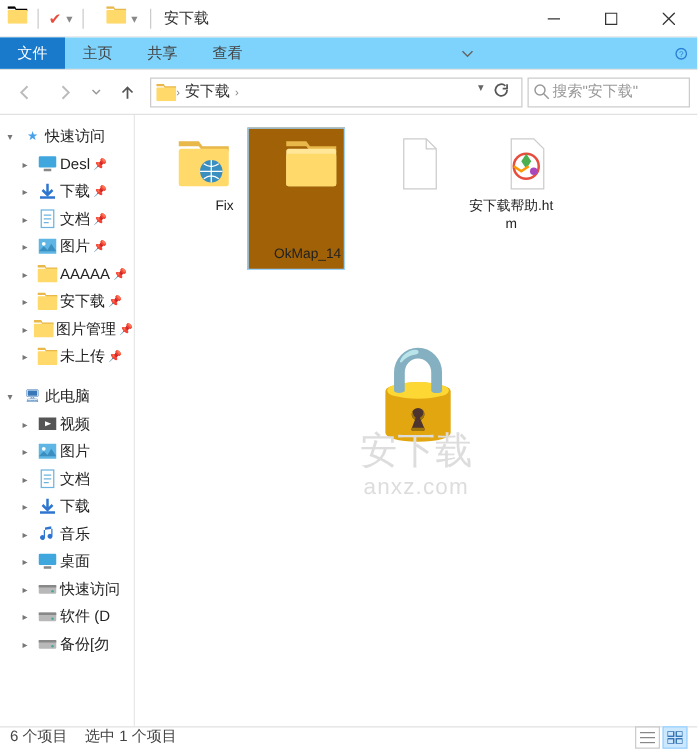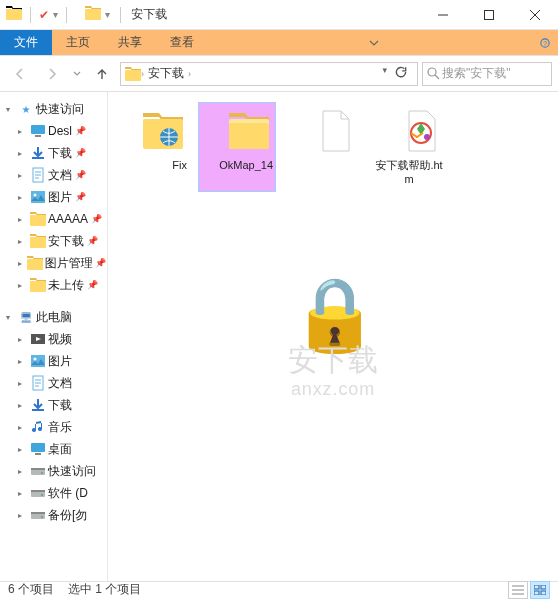--- a/index.html
+++ b/index.html
@@ -10,21 +10,21 @@
 .titlebar .qat { display: flex; align-items: center; gap: 4px; padding: 0 6px; }
 .titlebar .qat .folder-ico { width: 16px; height: 14px; }
 .titlebar .sep { width:1px; height:16px; background:#ccc; margin:0 4px;}
 .titlebar .qat .check { color:#e74c3c; font-size:12px;}
 .titlebar .title-folder { display:flex; align-items:center; gap:6px; padding:0 8px; flex:1;}
 .titlebar .title-folder svg{width:16px;height:14px;}
 .titlebar .wincontrols { display:flex; height:100%; }
 .titlebar .wincontrols .btn { width:46px; display:flex; align-items:center; justify-content:center; color:#333; font-size:14px;}
 
 
-.ribbon { height: 26px; display:flex; align-items:stretch; background:#fdba74; border-bottom:1px solid #e1e1e1;}
+.ribbon { height: 26px; display:flex; align-items:stretch; background:#7dd3fc; border-bottom:1px solid #e1e1e1;}
 .ribbon .tab { padding:4px 14px; font-size:12px; color:#444; display:flex; align-items:center;}
 .ribbon .tab.file { background:#1979ca; color:#fff;}
 .ribbon .expand { margin-left:auto; display:flex; align-items:center; padding:0 8px; color:#666;}
 .ribbon .expand svg{width:10px;height:10px;}
 
 
 .navbar { height:36px; display:flex; align-items:center; padding:4px 6px; gap:4px; border-bottom:1px solid #e1e1e1;}
 .navbar .navbtn { width:28px; height:28px; display:flex; align-items:center; justify-content:center; color:#999; border-radius:2px;}
 .navbar .navbtn.enabled{color:#555;}
 .navbar .addr { flex:1; height:24px; border:1px solid #ccc; display:flex; align-items:center; padding:0 4px; font-size:12px;}
@@ -42,21 +42,21 @@
 .sidebar .node .exp { width:10px; font-size:8px; color:#777;}
 .sidebar .node .pin { color:#888; font-size:9px; margin-left:1px;}
 .sidebar .group { margin-bottom:10px;}
 .sidebar .child{padding-left:18px;}
 .ico{width:16px;height:16px;display:inline-flex;align-items:center;justify-content:center;font-size:10px;}
 
 
 .content { flex:1; position:relative; padding:10px 4px; }
 .items { display:flex; flex-wrap:wrap; gap:6px 8px; align-content:flex-start;}
 .item { width:78px; display:flex; flex-direction:column; align-items:flex-end; padding:4px 2px; font-size:11px; text-align:center; color:#222; border:1px solid transparent;}
-.item.selected { background:#f0abfc; border-color:#99d1ff;}
+.item.selected { background:#a16207; border-color:#99d1ff;gap:38px;}
 .item .thumb { width:48px; height:48px; display:flex; align-items:center; justify-content:center; margin-bottom:4px;}
 .item .label{ line-height:1.25; max-height:3.8em; overflow:hidden; word-break:break-all;}
 
 
 .watermark { position:absolute; left:50%; top:50%; transform:translate(-50%,-48%); text-align:center; color:#ddd; pointer-events:none; user-select:none;}
 .watermark .lock{font-size:72px; line-height:1; letter-spacing:-0.05em;}
 .watermark .txt1{font-size:30px; font-weight:500; margin-top:-10px;}
 .watermark .txt2{font-size:18px; letter-spacing:0.05em; margin-top:-2px;}
 
 

